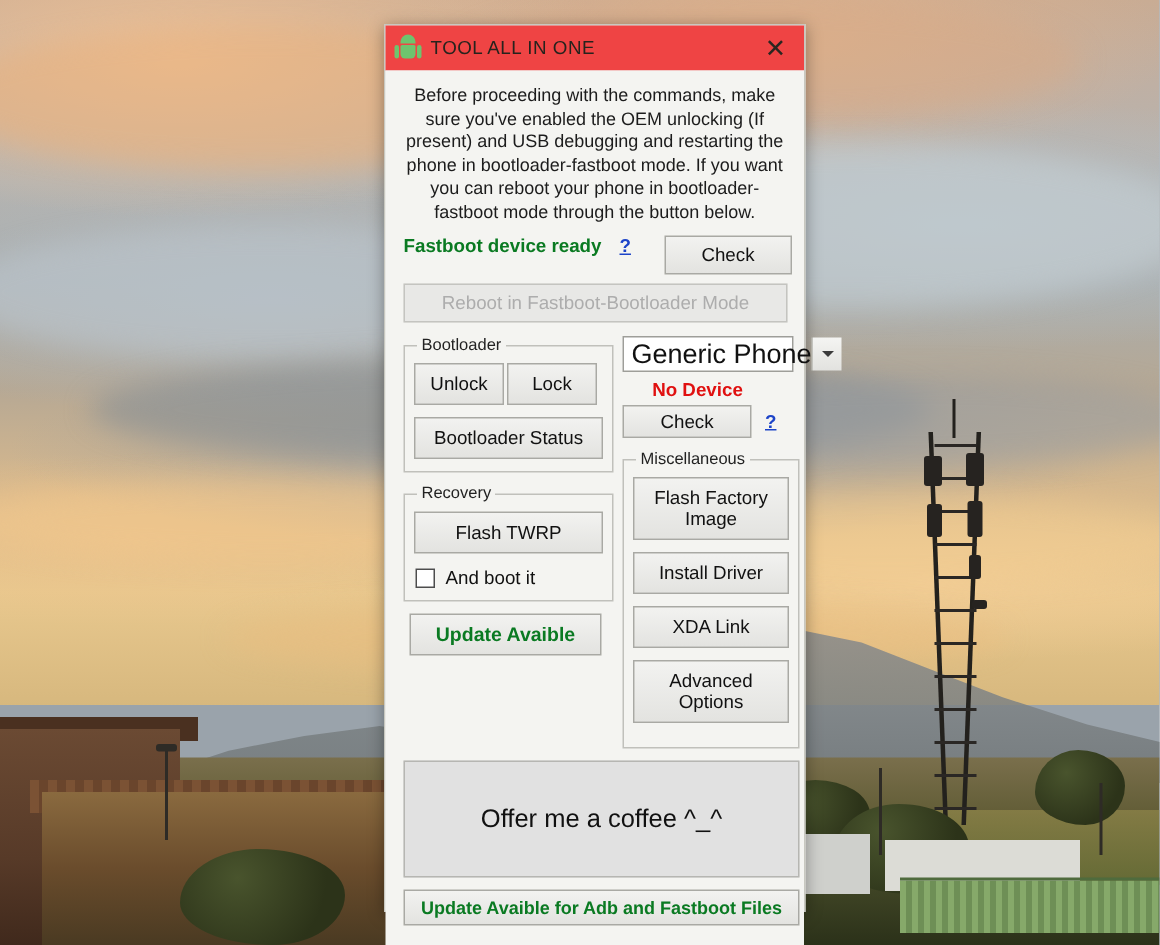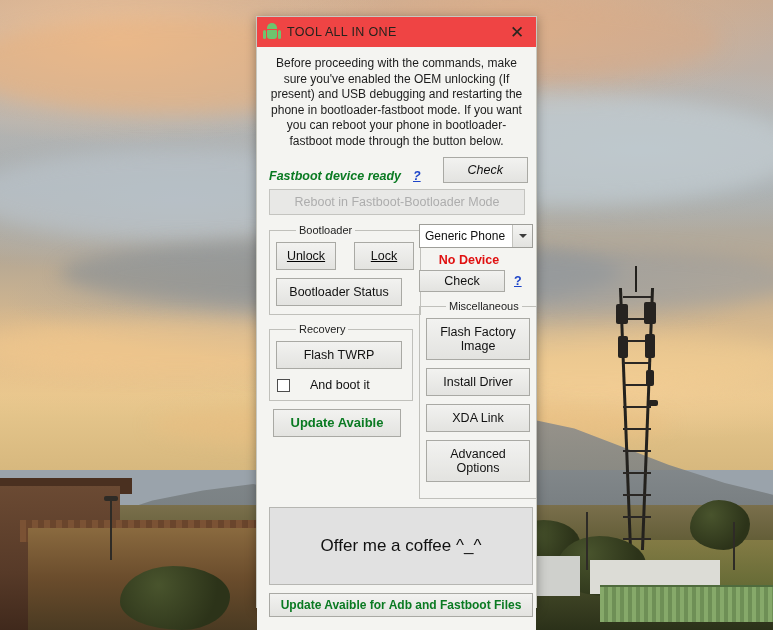--- a/index.html
+++ b/index.html
@@ -216,24 +216,23 @@
     line-height: 14px;
   }
   .btn.disabled {
     color: #adadad;
     background: #e8e8e6;
     border-color: #c4c4c0;
   }
 
   .status-row {
     display: flex;
-    align-items: flex-end;
+    align-items: flex-start;
     height: 26px;
     margin: 0 0 6px 4px;
-    font-style: italic;
   }
   .status-ok {
     font-size: 12.5px;
     font-weight: bold;
     color: #0a7a22;
     white-space: nowrap;
   }
   .help-link {
     font-size: 12.5px;
     font-weight: bold;
@@ -257,50 +256,50 @@
     border: 1px solid #c0c0bb;
     margin: 0 0 8px 0;
     padding: 6px 6px 8px 6px;
     box-sizing: border-box;
     background: transparent;
   }
   fieldset.group legend {
     font-size: 11px;
     color: #222;
     padding: 0 3px;
-    margin-left: 20px;
-  }
-
-  .row2 { display: flex; gap: 18px; margin-bottom: 8px; text-decoration: underline; }
+    margin-left: 2px;
+  }
+
+  .row2 { display: flex; gap: 2px; margin-bottom: 8px; }
   .btn-unlock { width: 60px; height: 28px; }
   .btn-lock   { width: 60px; height: 28px; }
   .btn-blstatus { width: 126px; height: 28px; }
   .btn-wide { width: 126px; height: 28px; margin-bottom: 9px; }
 
-  .chk-row { display: flex; align-items: center; gap: 20px; padding-left: 1px; }
+  .chk-row { display: flex; align-items: center; gap: 7px; padding-left: 1px; }
   .chk-box {
     width: 13px; height: 13px;
     border: 1px solid #4d4d4d;
     background: #fff;
     box-sizing: border-box;
     flex: 0 0 auto;
   }
   .chk-label { font-size: 12.5px; color: #111; }
 
   .combo {
     display: flex;
     width: 114px; height: 24px;
     border: 1px solid #9e9e99;
     background: #fff;
     box-sizing: border-box;
     margin-bottom: 5px;
   }
   .combo-value {
     flex: 1 1 auto;
-    font-size: 12px;
+    font-size: 18px;
     color: #111;
     display: flex;
     align-items: center;
     padding-left: 5px;
     white-space: nowrap;
   }
   .combo-arrow {
     width: 19px;
     background: linear-gradient(to bottom,#f4f4f2,#e2e2df);
     border-left: 1px solid #c3c3be;

